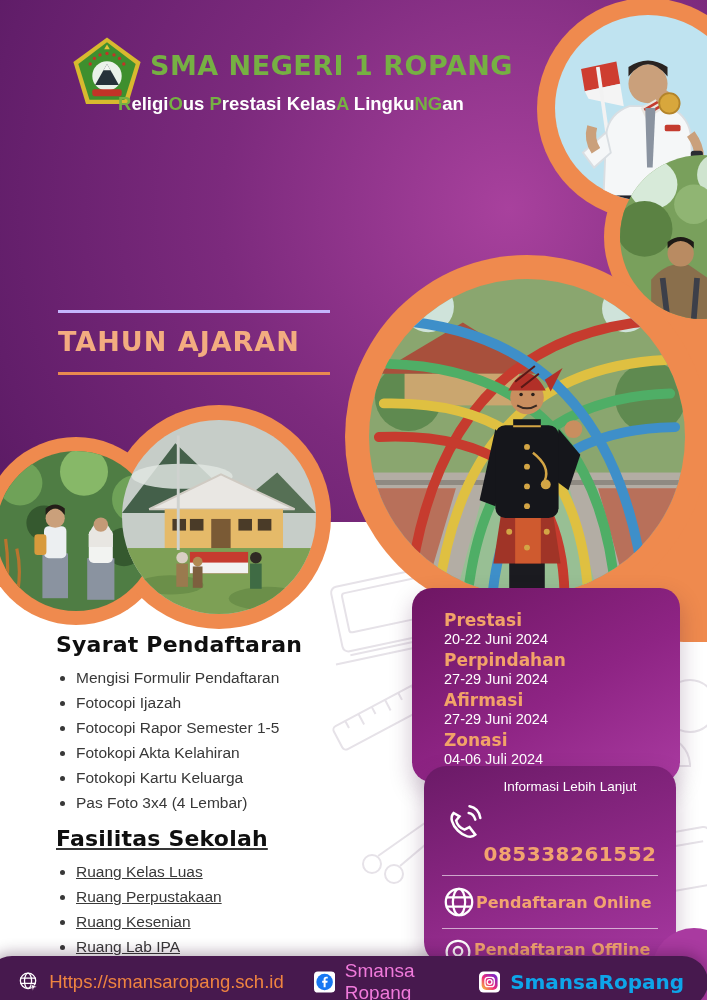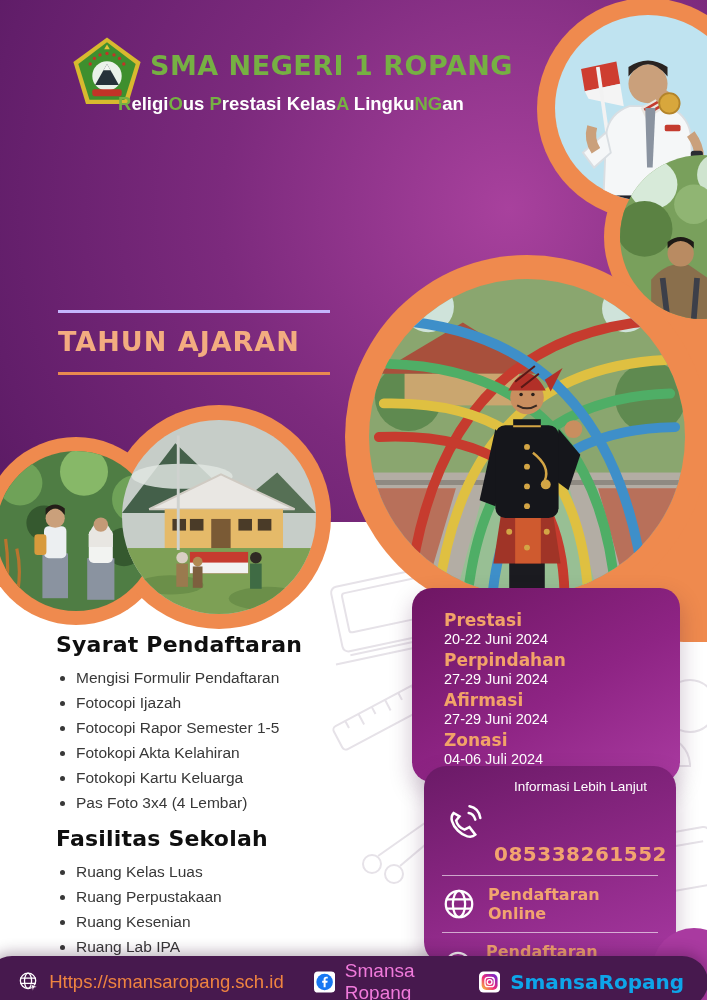--- a/index.html
+++ b/index.html
@@ -62,37 +62,37 @@
     font-family:"DejaVu Sans","Liberation Sans",sans-serif;
     font-size:27px;line-height:1.22;font-weight:800;letter-spacing:1px;}
 
   
   .textblock{z-index:6;width:330px;color:#383838;}
   .textblock h2{margin:0 0 10px 0;font-size:22px;font-weight:800;color:#0f0f0f;
     font-family:"DejaVu Sans","Liberation Sans",sans-serif;letter-spacing:.2px;}
   .textblock ul{margin:0;padding:0 0 0 20px;font-size:15.5px;line-height:21px;}
   .textblock li{margin-bottom:4px;color:#383838;}
   .syarat{left:56px;top:632px;}
-  .fasilitas{left:56px;top:826px;}
+  .fasilitas{left:56px;top:826px;text-decoration:underline;}
 
   
   .schedule{left:412px;top:588px;width:268px;z-index:5;
     background:linear-gradient(150deg,#6e1663 0%,#8e2484 55%,#a93aa0 100%);
     border-radius:20px;padding:22px 16px 12px 32px;box-sizing:border-box;
     box-shadow:0 10px 22px rgba(60,10,60,.25);}
   .schedule .lbl{font-size:17px;font-weight:800;color:#f2a368;line-height:20px;
     font-family:"DejaVu Sans","Liberation Sans",sans-serif;}
   .schedule .dte{font-size:14.5px;color:#ffffff;line-height:19px;margin-bottom:1px;}
 
   
   .contact{left:424px;top:766px;width:252px;height:198px;z-index:5;
     background:linear-gradient(160deg,#6b1a67 0%,#8d2886 55%,#a638a0 100%);
     border-radius:22px;padding:13px 18px;box-sizing:border-box;
     box-shadow:0 10px 22px rgba(60,10,60,.25);}
-  .crow{display:flex;align-items:center;gap:12px;}
+  .crow{display:flex;align-items:center;}
   .crow svg{flex:0 0 auto;}
   .c-info-label{font-size:13.5px;color:#ffffff;text-align:center;}
   .c-phone{font-size:20px;font-weight:800;color:#f2a46f;letter-spacing:.5px;
     font-family:"DejaVu Sans","Liberation Sans",sans-serif;margin-top:48px;}
   .c-strong{font-size:16px;font-weight:800;color:#f2a46f;
     font-family:"DejaVu Sans","Liberation Sans",sans-serif;}
   .c-sub{font-size:12.5px;color:#ffffff;}
   .cdiv{border:none;border-top:1px solid rgba(255,255,255,.6);margin:9px 0;}
 
   

